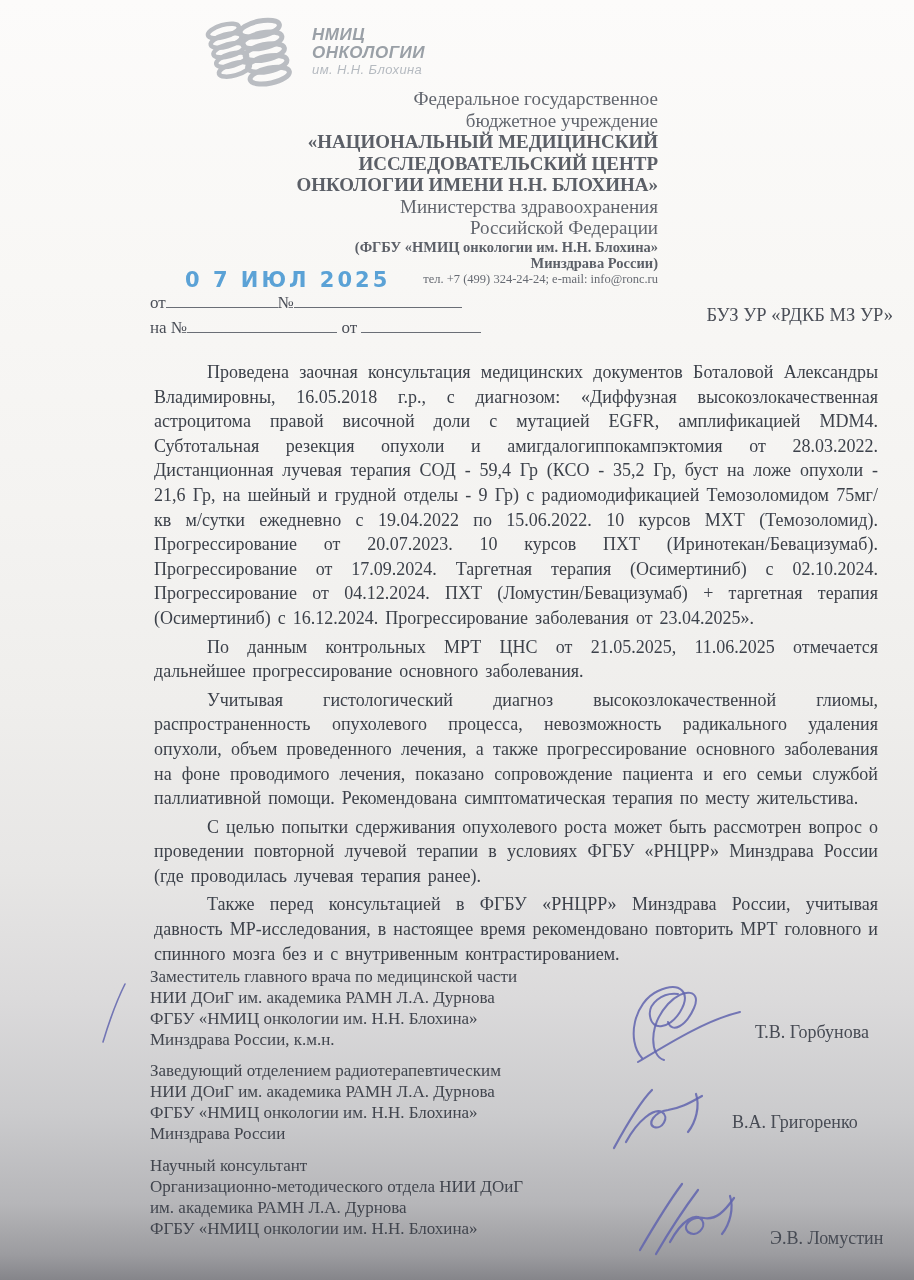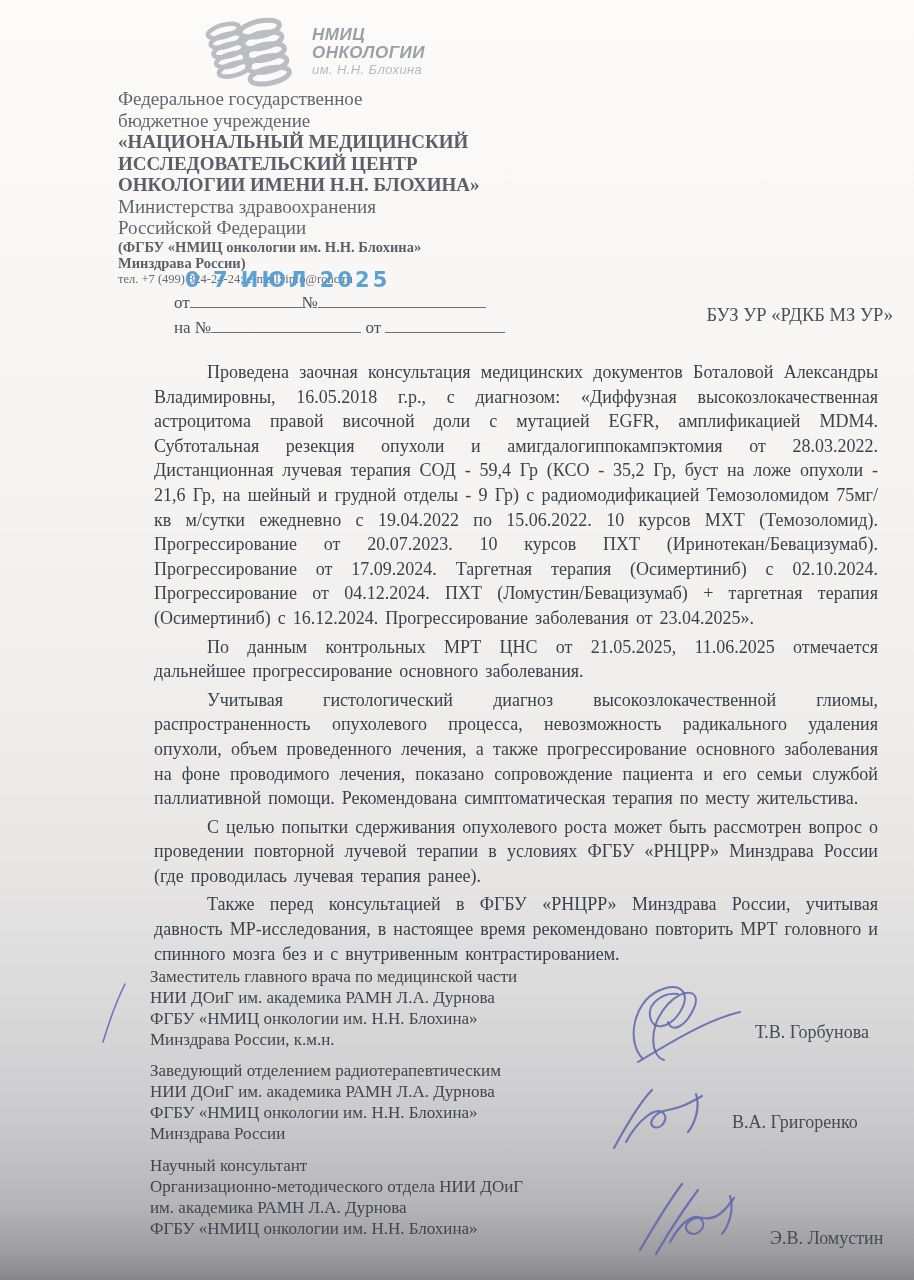--- a/index.html
+++ b/index.html
@@ -18,30 +18,30 @@
   .abs{position:absolute;}
 
   
   .logo-wrap{left:200px;top:8px;width:260px;height:90px;display:flex;align-items:flex-start;}
   .logo-icon{flex:0 0 auto;}
   .logo-text{margin-left:8px;margin-top:18px;font-family:"Liberation Sans",sans-serif;line-height:1.08;font-style:italic;}
   .logo-title{font-size:17px;font-weight:bold;color:#9aa0a7;letter-spacing:.5px;}
   .logo-sub{font-size:13px;color:#b5bac0;margin-top:0;letter-spacing:.4px;}
 
   
-  .org{left:118px;top:88px;width:540px;text-align:left;color:#62666e;}
+  .org{left:118px;top:88px;width:540px;text-align:right;color:#62666e;}
   .org .l-big{font-size:19px;line-height:21.5px;}
   .org .l-bold{font-size:19px;line-height:21.5px;font-weight:bold;color:#5b5f67;}
   .org .l-small-bold{font-size:14.5px;line-height:16.5px;font-weight:bold;color:#5b5f67;}
   .org .l-addr{font-size:12.5px;line-height:14.5px;color:#666a72;}
 
   
   .stamp{left:185px;top:268px;font-family:"DejaVu Sans",sans-serif;font-weight:bold;
          font-size:21px;letter-spacing:3px;color:#4e9bd4;opacity:.92;}
-  .refrow{font-size:17px;color:#4a4e57;margin-left:24px;}
+  .refrow{font-size:17px;color:#4a4e57;}
   .refline{display:inline-block;border-bottom:1.2px solid #6a6e76;height:14px;vertical-align:baseline;}
   .row1{left:150px;top:293px;}
   .row2{left:150px;top:318px;}
   .recipient{left:560px;top:305px;width:333px;text-align:right;font-size:18.5px;color:#4b4f58;}
 
   
   .body-text{left:150px;top:356px;width:732px;}
   .body-text p{
     margin:4px;text-align:justify;text-indent:53px;
     font-size:18px;line-height:24.6px;color:#3c414a;

